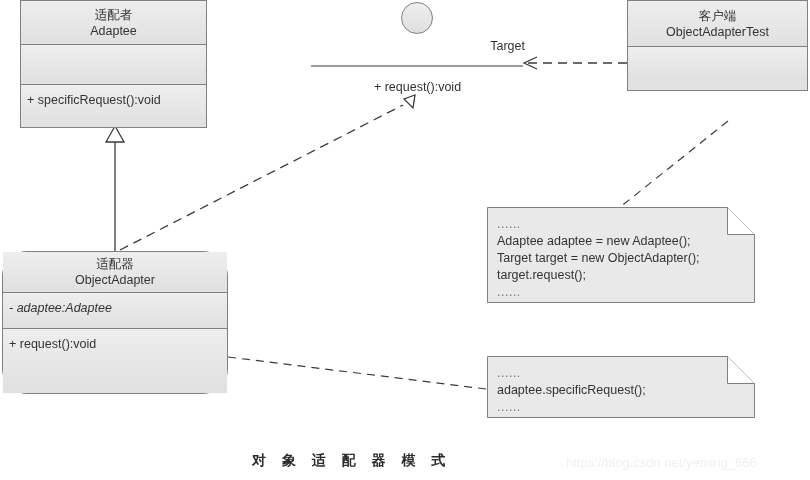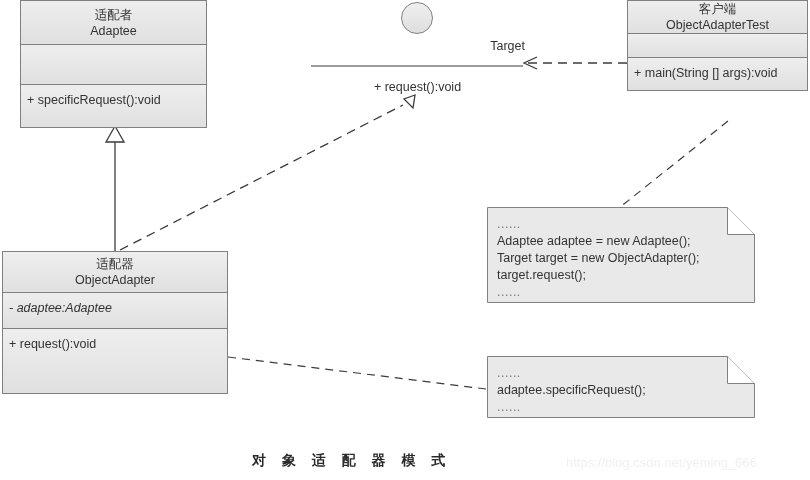--- a/index.html
+++ b/index.html
@@ -188,26 +188,23 @@
     </svg>
     <div class="iface-op" style="left:0px; top:79px; width:215px;">+ request():void</div>
   </div>
 
   <div class="uml-class" style="left:627px; top:0px; width:181px; height:91px;">
     <div class="compartment title-compartment" style="height:46px;">
       <span>客户端</span>
       <span>ObjectAdapterTest</span>
     </div>
     <div class="compartment members" style="height:34px;"></div>
-    <div class="compartment members" style="flex:1;">
-      <div class="member-line">+ main(String [] args):void</div>
-    </div>
-  </div>
-
-  <div class="uml-class" style="left:2px; top:251px; width:226px; height:143px;">
+  </div>
+
+  <div class="uml-class" style="left:2px; top:251px; width:226px; height:143px;border-radius:25px;">
     <div class="compartment title-compartment" style="height:41px;">
       <span>适配器</span>
       <span>ObjectAdapter</span>
     </div>
     <div class="compartment members" style="height:36px;font-style:italic;">
       <div class="member-line">- adaptee:Adaptee</div>
     </div>
     <div class="compartment members" style="flex:1;">
       <div class="member-line">+ request():void</div>
     </div>

